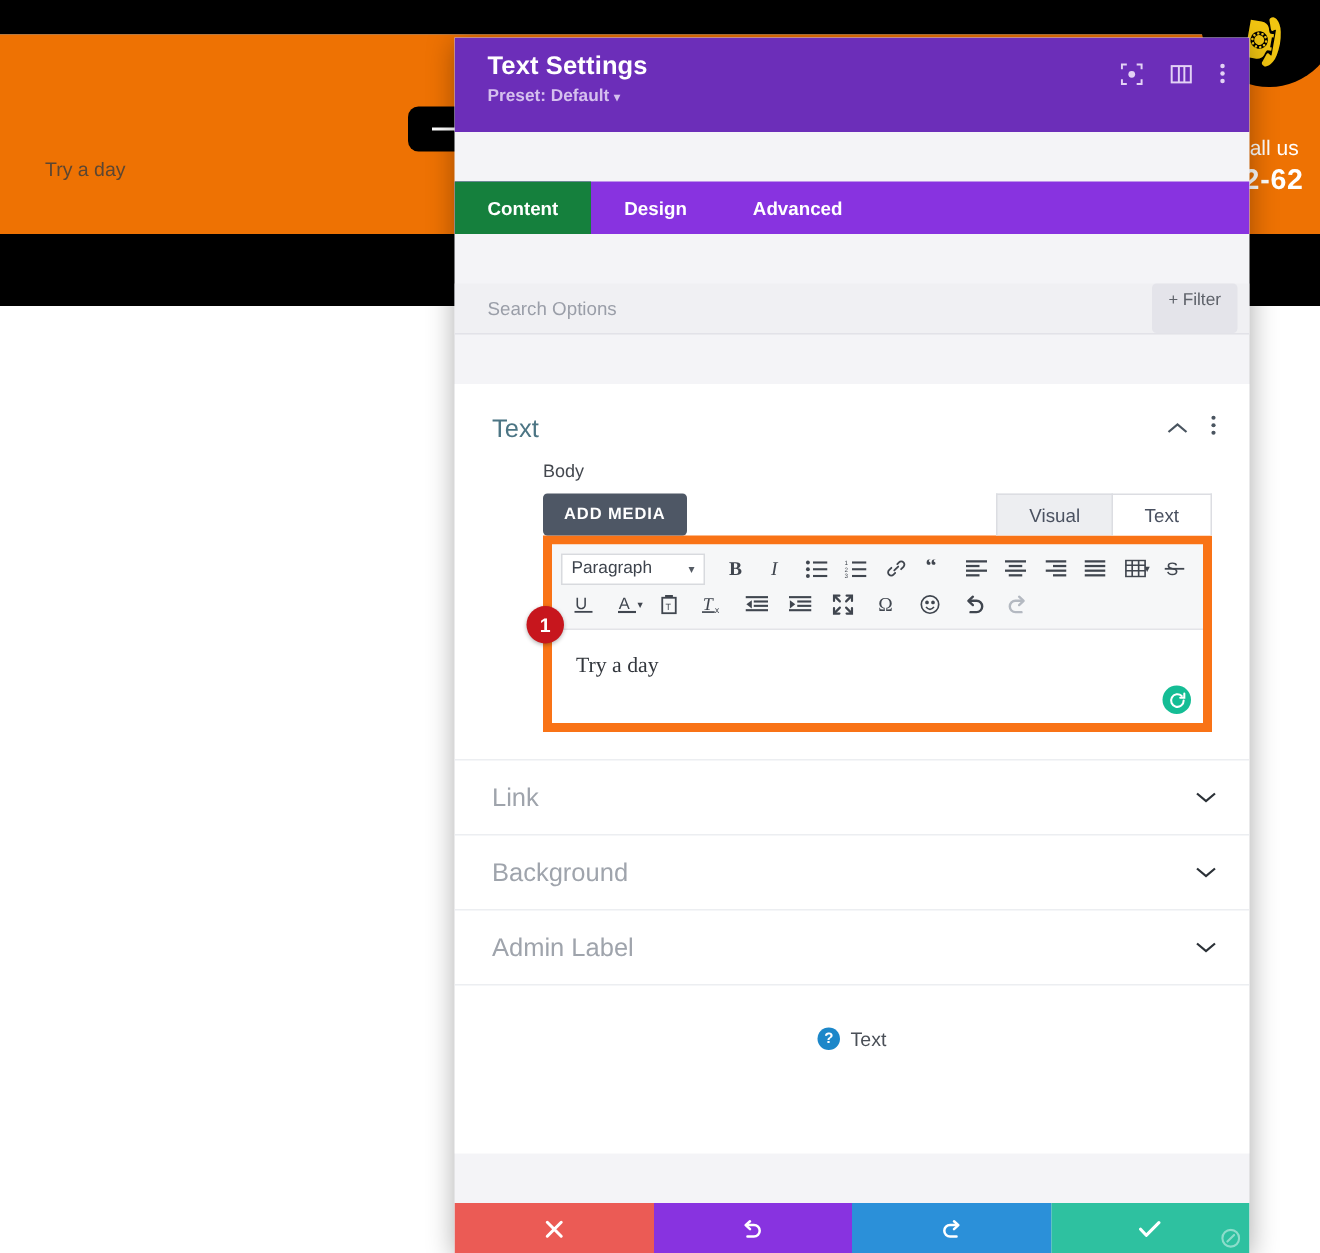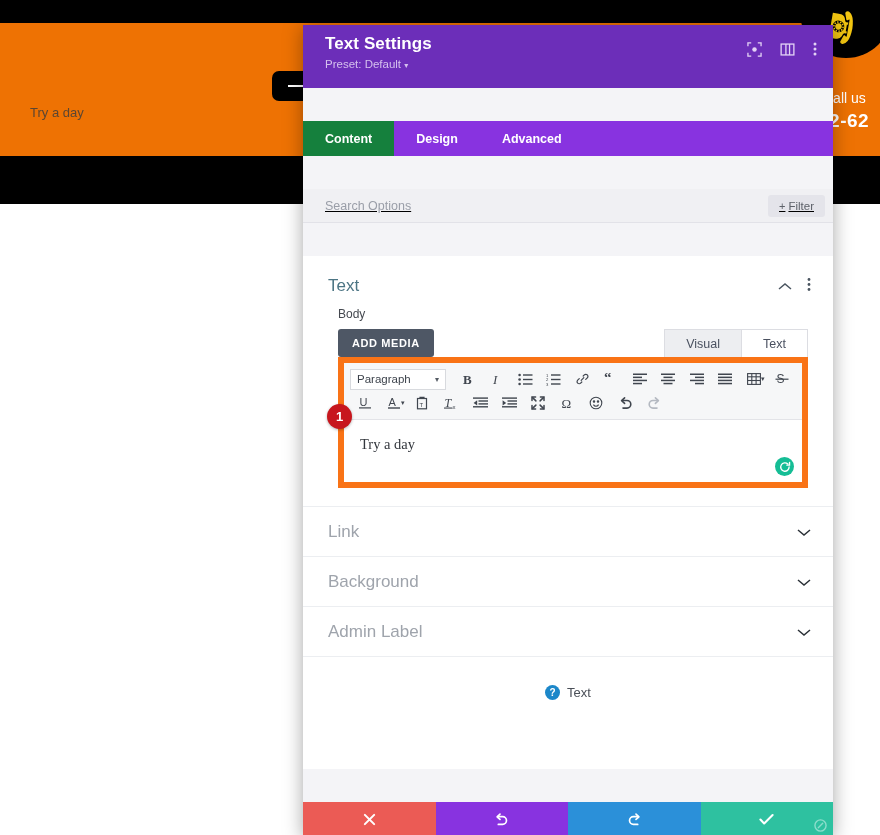--- a/index.html
+++ b/index.html
@@ -61,40 +61,40 @@
     overflow:hidden;
     gap:33px;
   }
 
   
   .m-header{
     background:#6c2eb9; height:63px; flex:0 0 63px;
     padding:9px 20px 0 22px; position:relative;
   }
   .m-title{ color:#ffffff; font-size:17px; font-weight:bold; letter-spacing:.1px; }
-  .m-preset{ color:#d5c0ee; font-size:11.5px; margin-top:4px; }
+  .m-preset{ color:#d5c0ee; font-size:11.5px; margin-top:4px;font-weight:bold; }
   .m-preset .caret{ font-size:8px; }
   .m-head-icons{ position:absolute; right:16px; top:16px; display:flex; gap:18px; align-items:center; }
   .hi{ color:#e3d2f5; cursor:pointer; display:flex; align-items:center; justify-content:center; }
   .hi svg{ display:block; }
 
   
   .m-tabs{ display:flex; background:#8833e0; height:35px; flex:0 0 35px; }
   .m-tab{
     color:#ffffff; font-size:12.5px; font-weight:bold;
     display:flex; align-items:center; justify-content:center;
     padding:0 22px; cursor:pointer; min-width:85px;
   }
   .m-tab.active{ background:#15803d; }
 
   
   .m-search{
     background:#f0f0f3; border-bottom:1px solid #e2e2e8;
-    height:34px; flex:0 0 34px; display:flex; align-items:center;
-    padding:0 8px 0 22px; position:relative;text-decoration:underline;
+    height:34px; flex:0 0 34px; display:flex; 
+    padding:0 8px 0 22px; position:relative;
   }
   .m-search input{
     border:0; background:transparent; outline:none; flex:1;
     font-size:12.5px; color:#6b6f7a; font-family:"Liberation Sans", sans-serif;
   }
   .m-search input::placeholder{ color:#9a9ea8; }
   .m-filter{
     background:#e4e4ea; color:#5d6169; font-size:11.5px;
     padding:5px 11px; border-radius:3px; cursor:pointer; white-space:nowrap;
   }
@@ -104,21 +104,21 @@
   .m-body{ flex:1 1 auto; background:#ffffff; overflow:hidden; position:relative; }
 
   
   .sec-open-head{
     display:flex; align-items:center; padding:20px 22px 11px 25px;
   }
   .sec-open-title{ color:#4c7584; font-size:17px; flex:1; }
   .sec-open-icons{ display:flex; gap:15px; align-items:center; color:#4a5560; }
   .chev-up, .chev-dn{ display:inline-block; }
 
-  .sec-inner{ padding:0 25px 18px 35px; }
+  .sec-inner{ padding:0 25px 18px 35px;margin-left:24px; }
   .field-label{ font-size:12px; color:#44484f; margin-bottom:8px; }
 
   .addmedia-row{ display:flex; align-items:flex-start; justify-content:space-between; }
   .add-media-btn{
     background:#4e5765; color:#ffffff; font-size:11px; font-weight:bold;
     letter-spacing:.6px; padding:8px 14px; border-radius:3px; border:0; cursor:pointer;
     font-family:"Liberation Sans", sans-serif;
   }
   .vt-tabs{ display:flex; align-self:flex-end; }
   .vt-tab{

